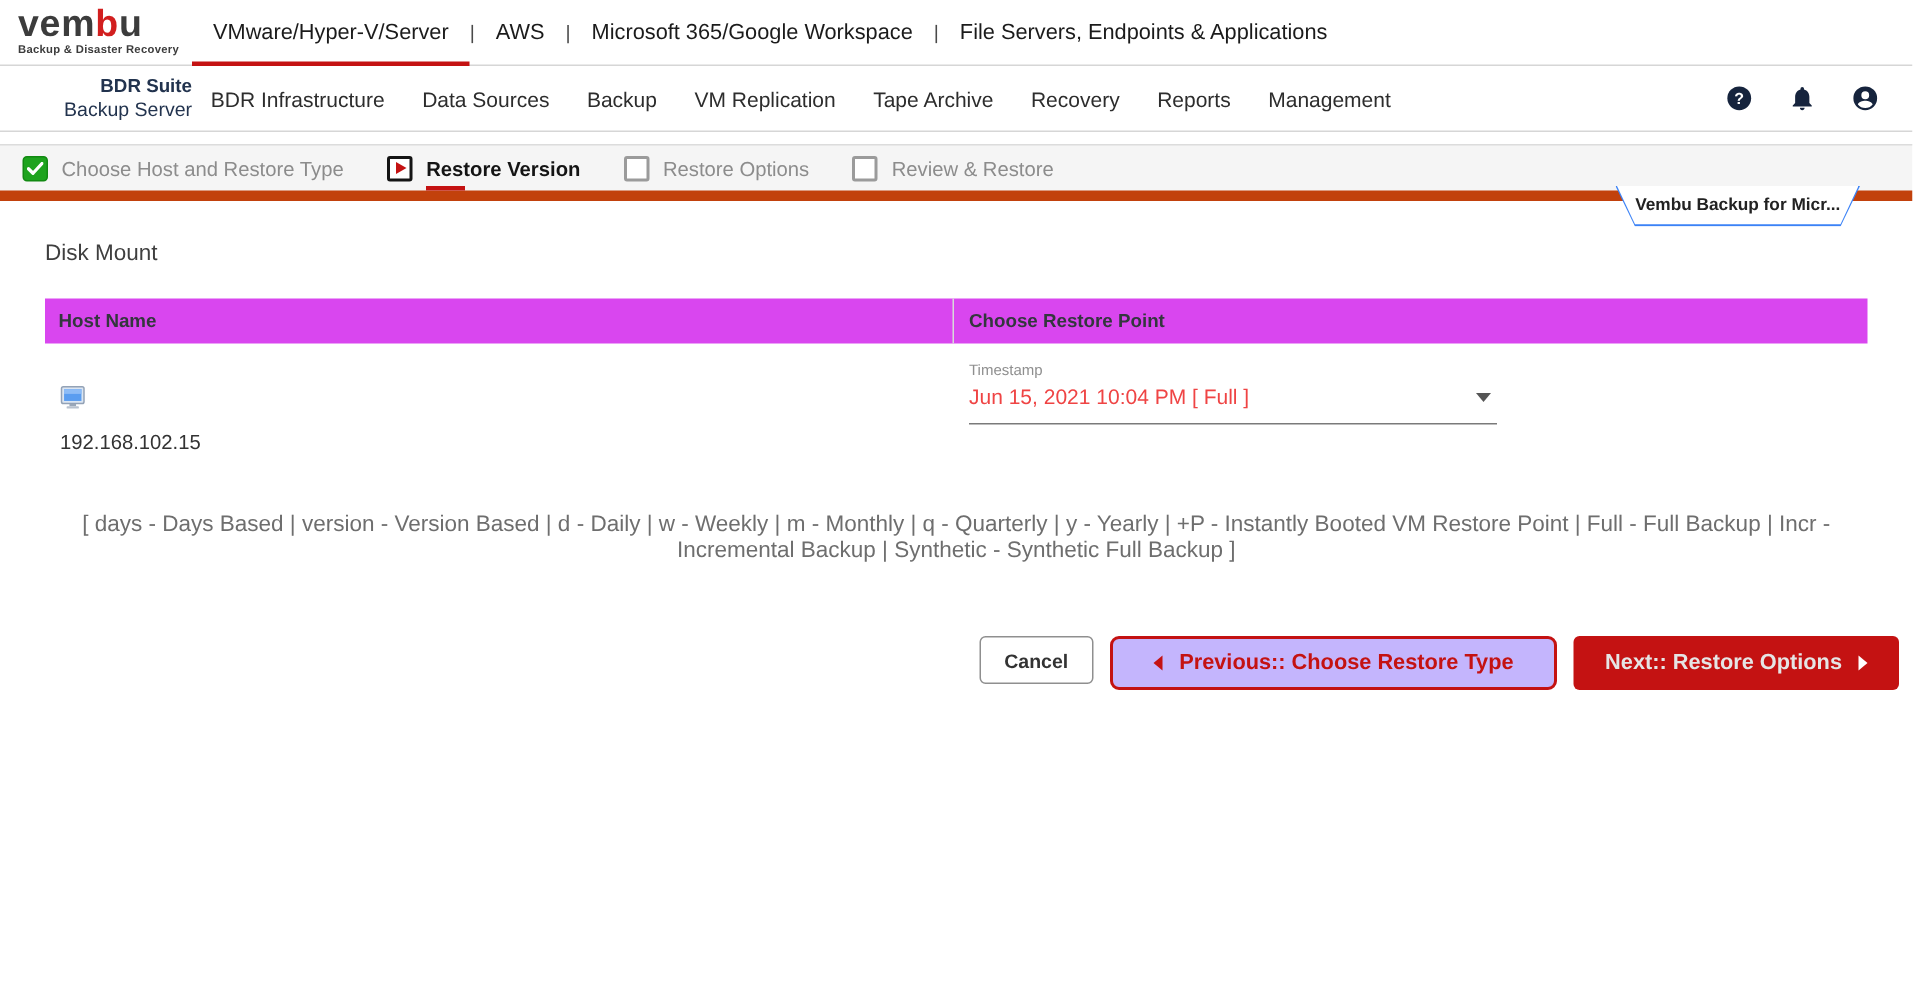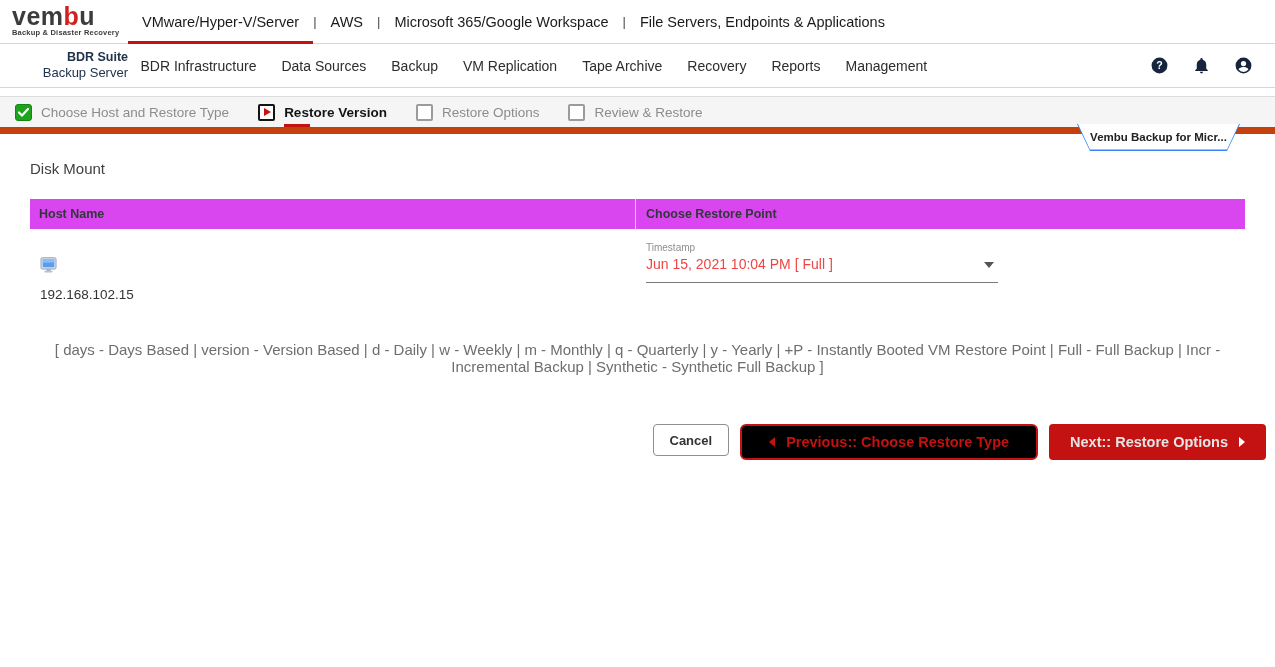--- a/index.html
+++ b/index.html
@@ -69,21 +69,21 @@
   .field-value { font-size:14px; color:#ef4444; margin-top:3px; }
   .caret-down { position:absolute; right:4px; bottom:14px; width:0; height:0;
                 border-left:5px solid transparent; border-right:5px solid transparent; border-top:6px solid #555; }
   .legend { margin-top:11px; text-align:center; font-size:15px; color:#6e6e6e; }
 
   
   .footer { position:absolute; bottom:28px; right:9px; display:flex; align-items:flex-start; gap:11px; }
   .btn { font-family:"Liberation Sans", sans-serif; display:flex; align-items:center; justify-content:center; cursor:pointer; white-space:nowrap; }
   .btn-cancel { height:32px; padding:0 16px; background:#fff; border:1px solid #8f8f8f; border-radius:4px;
                 font-size:13px; font-weight:bold; color:#333; }
-  .btn-prev { height:36px; padding:0 27px; background:#000000; border:2px solid #c41212; border-radius:6px;
+  .btn-prev { height:36px; padding:0 27px; background:#c4b5fd; border:2px solid #c41212; border-radius:6px;
               color:#c41212; font-weight:bold; font-size:14.5px; gap:11px; }
   .btn-next { height:36px; padding:0 21px; background:#c41212; border:none; border-radius:4px;
               color:#e5e5e5; font-weight:bold; font-size:14.5px; gap:11px; }
   .tri-left  { width:0; height:0; border-top:5px solid transparent; border-bottom:5px solid transparent; border-right:6px solid #c41212; }
   .tri-right { width:0; height:0; border-top:5px solid transparent; border-bottom:5px solid transparent; border-left:6px solid #fff; }
 </style>
 </head>
 <body>
 
 <div class="page">

